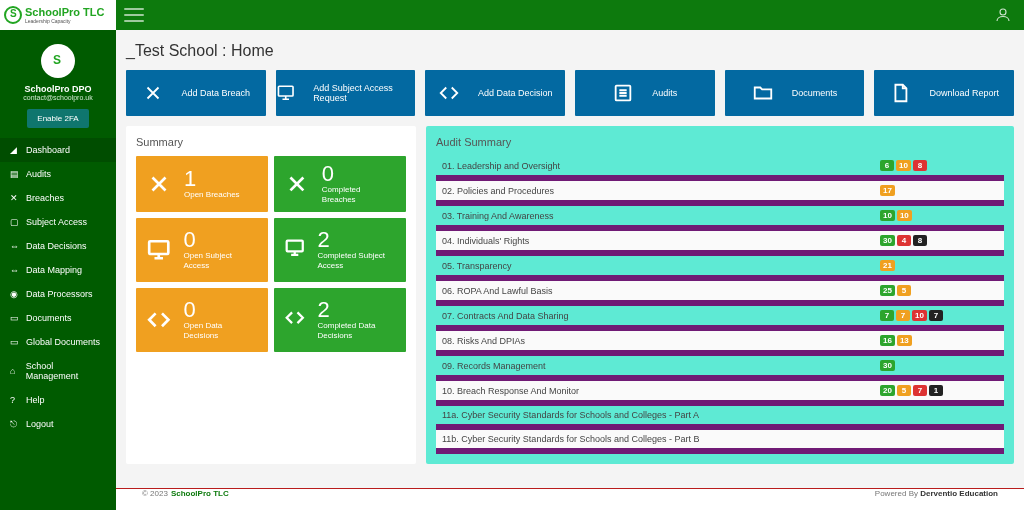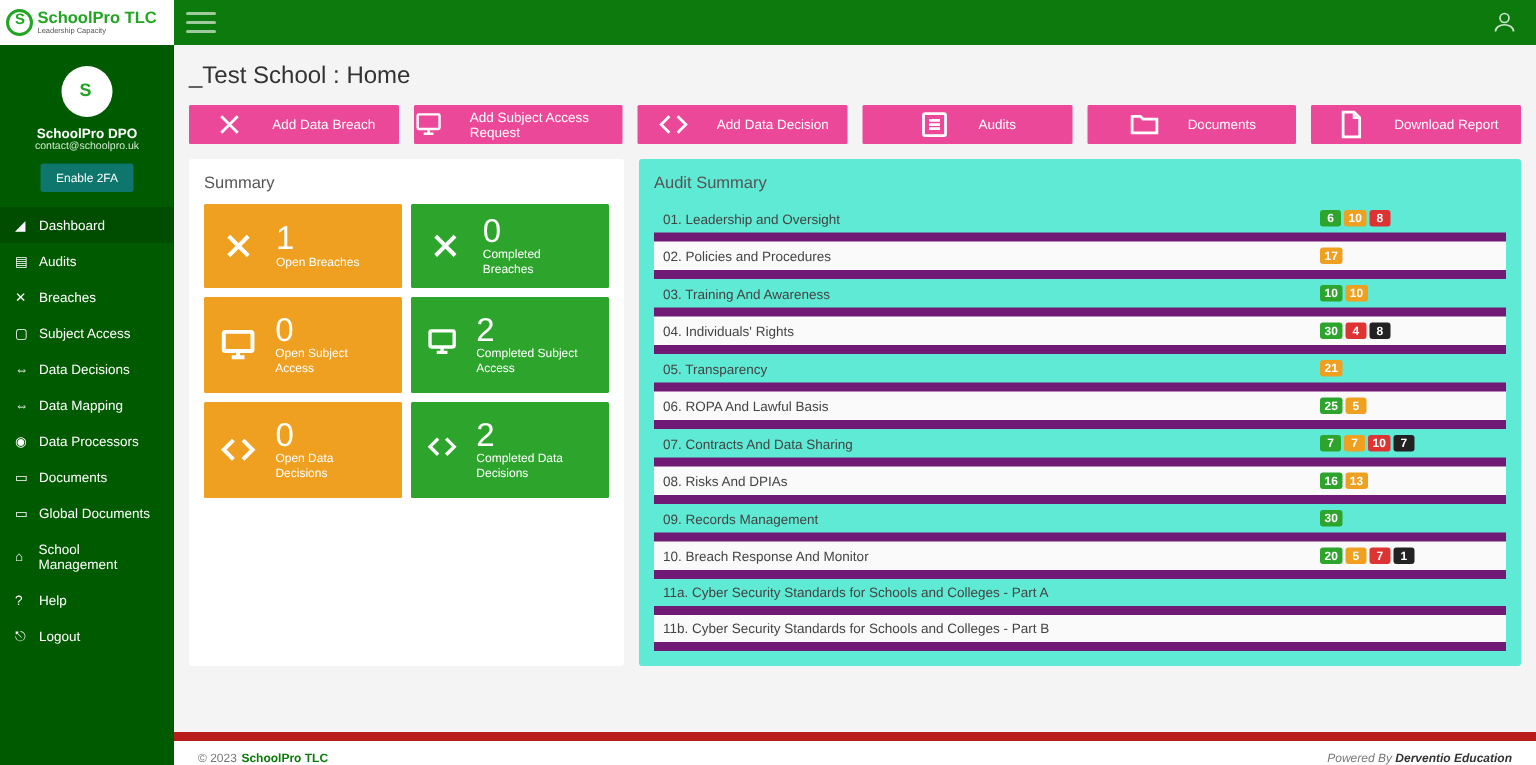--- a/index.html
+++ b/index.html
@@ -25,21 +25,21 @@
 
 .nav { list-style: none; }
 .nav li { display: flex; align-items: center; padding: 7px 10px; font-size: 9px; cursor: pointer; gap: 6px; }
 .nav li.active { background: rgba(0,0,0,0.15); }
 .nav-icon { width: 10px; height: 10px; display: inline-block; }
 
 .main { position: absolute; left: 116px; top: 30px; right: 0; bottom: 22px; background: #f4f4f4; padding: 12px 10px 6px; overflow: hidden; }
 .page-title { font-size: 16px; font-weight: 500; color: #333; margin-bottom: 10px; }
 
 .action-row { display: flex; gap: 10px; margin-bottom: 10px; }
-.action-card { flex: 1; height: 26px; background: #ec4899; color: #fff; display: flex; align-items: center; justify-content: center; gap: 18px; font-size: 9px; cursor: pointer; border-radius: 1px; }
+.action-card { flex: 1; height: 46px; background: #0369a1; color: #fff; display: flex; align-items: center; justify-content: center; gap: 18px; font-size: 9px; cursor: pointer; border-radius: 1px; }
 .action-icon { width: 22px; height: 22px; display: flex; align-items: center; justify-content: center; }
 .action-icon svg { stroke: #fff; fill: none; stroke-width: 2; }
 
 .panels { display: flex; gap: 10px; }
 .panel-left { width: 290px; background: #fff; border-radius: 2px; padding: 10px; }
 .panel-right { flex: 1; background: #5eead4; border-radius: 2px; padding: 10px; }
 .panel-title { font-size: 11px; color: #555; margin-bottom: 8px; }
 
 .stat-grid { display: grid; grid-template-columns: 1fr 1fr; gap: 6px; }
 .stat-card { height: 56px; display: flex; align-items: center; padding: 0 10px; gap: 12px; color: #fff; border-radius: 1px; }
@@ -55,23 +55,23 @@
 .audit-table tr { border-bottom: 6px solid #701a75; }
 .audit-table tr:nth-child(even) td { background: #fafafa; }
 .audit-table td { padding: 4px 6px; font-size: 9px; color: #444; }
 .audit-table td.badges { text-align: left; width: 130px; white-space: nowrap; }
 .badge { display: inline-block; min-width: 14px; padding: 1px 3px; font-size: 8px; font-weight: bold; color: #fff; text-align: center; border-radius: 2px; margin-right: 2px; }
 .badge.green { background: #2da52d; }
 .badge.orange { background: #f0a020; }
 .badge.red { background: #d33; }
 .badge.black { background: #222; }
 
-.footer { position: absolute; left: 116px; right: 0; bottom: 0; height: 22px; background: #fff; border-top: 6px solid #b91c1c; display: flex; align-items: flex-end; padding: 0 16px; font-size: 8px; color: #777; }
+.footer { position: absolute; left: 116px; right: 0; bottom: 0; height: 22px; background: #fff; border-top: 1px solid #b91c1c; display: flex; align-items: flex-start; padding: 0 26px; font-size: 8px; color: #777; }
 .footer .brand { color: #0d7a0d; font-weight: bold; margin-left: 3px; }
-.footer .right { margin-left: auto; font-style: italic; }
+.footer .right { margin-left: auto; }
 .footer .right b { color: #333; }
 </style>
 </head>
 <body>
 
 <div class="topbar">
   <div class="logo-area">
     <div class="logo-mark"></div>
     <div>
       <div class="logo-text">SchoolPro TLC</div>

